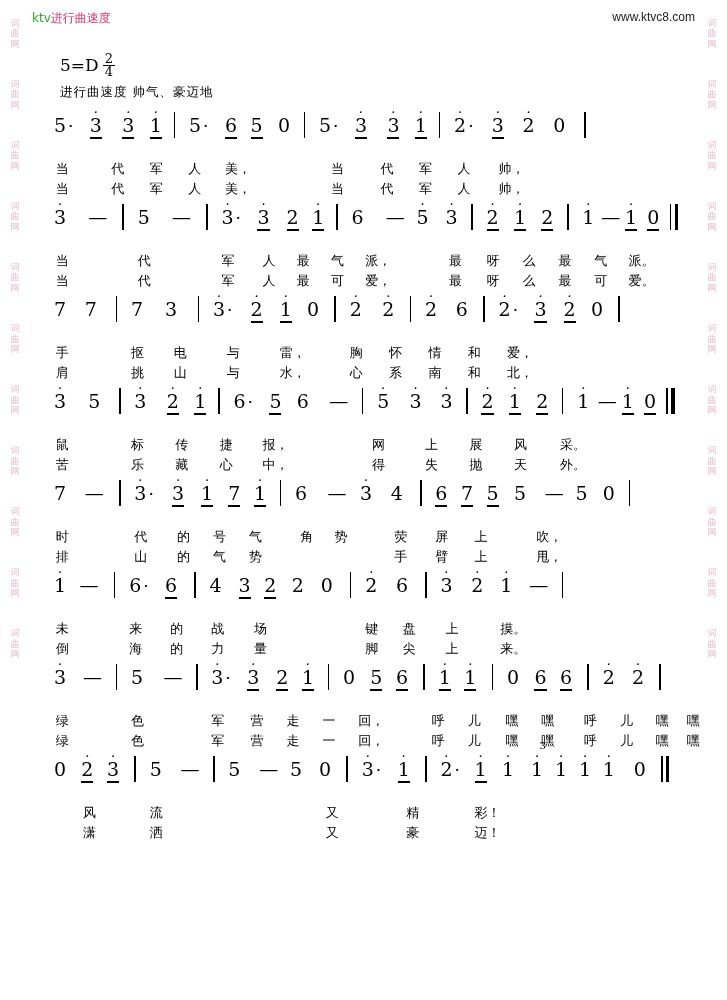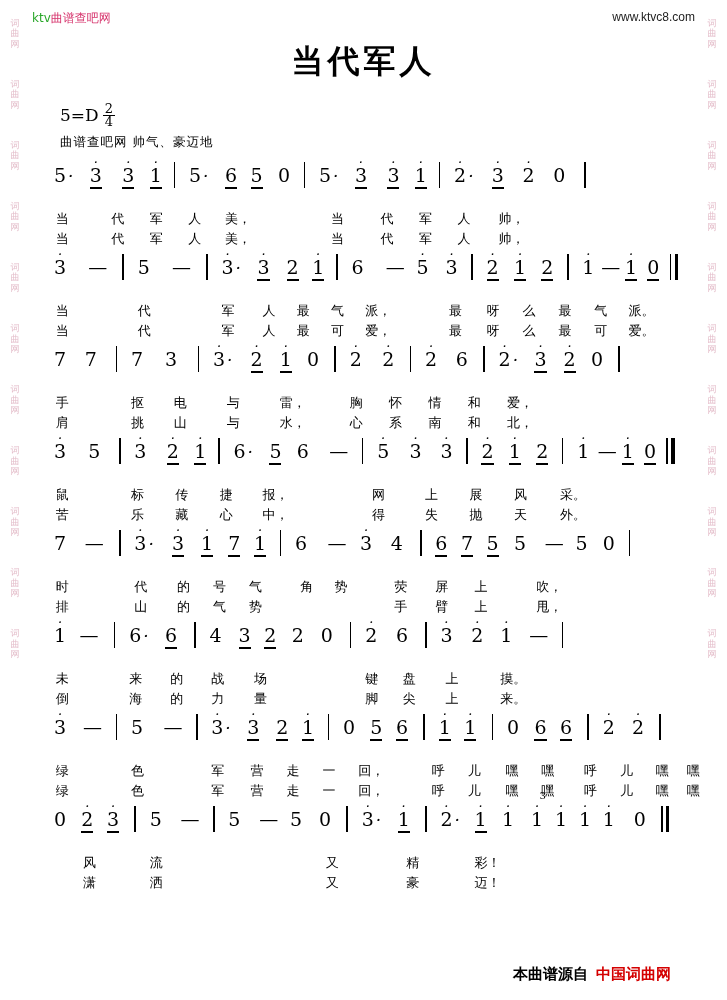--- a/index.html
+++ b/index.html
@@ -232,31 +232,30 @@
 曲
 网</div>
       <div class="wm" style="white-space: pre;">词
 曲
 网</div>
     </div>
 
   <div class="content">
 
     <div class="topbar">
-      <div class="ktv-logo"><span>ktv</span><span class="cn">曲谱查吧网</span></div>
+      <div class="ktv-logo"><span>ktv</span><span class="cn">进行曲速度</span></div>
       <div class="site-url">www.ktvc8.com</div>
     </div>
 
-    <div class="title">当代军人</div>
 
     <div class="meta">
       <div class="keysig">
         <span>5=D</span><span class="frac"><span class="num">2</span><span class="den">4</span></span>
       </div>
-      <div class="tempo">曲谱查吧网  帅气、豪迈地</div>
+      <div class="tempo">进行曲速度  帅气、豪迈地</div>
     </div>
 
     <div class="staff" id="staff">
         <div class="sys">
           <div class="notes">
             <span class="tok" style="left: 23.94px;">5<i style="position: absolute; left: 100%; top: 2px; font-size: 17px; padding-left: 2px;">·</i></span>
             <span class="tok" style="left: 59.85px;">3<i class="d">·</i><i class="u1"></i></span>
             <span class="tok" style="left: 92.34px;">3<i class="d">·</i><i class="u1"></i></span>
             <span class="tok" style="left: 119.7px;">1<i class="d">·</i><i class="u1"></i></span>
             <div class="bar" style="left: 143.64px;"></div>
@@ -660,18 +659,15 @@
           <div class="lyr" style="top: 66px;">
             <span class="lyrtok" style="left: 53.01px;">潇</span>
             <span class="lyrtok" style="left: 119.7px;">洒</span>
             <span class="lyrtok" style="left: 295.83px;">又</span>
             <span class="lyrtok" style="left: 376.2px;">豪</span>
             <span class="lyrtok" style="left: 444.6px;">迈！</span>
           </div>
         </div>
       </div>
 
-    <div class="footer">
-      <span>本曲谱源自</span><span class="red">中国词曲网</span>
-    </div>
 
   </div>
 </div>
 
 </body></html>

